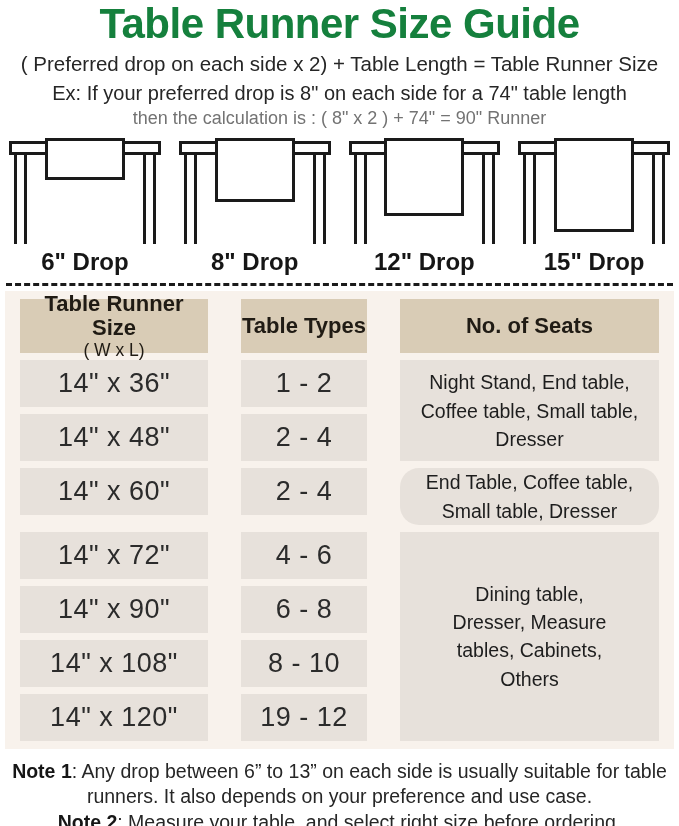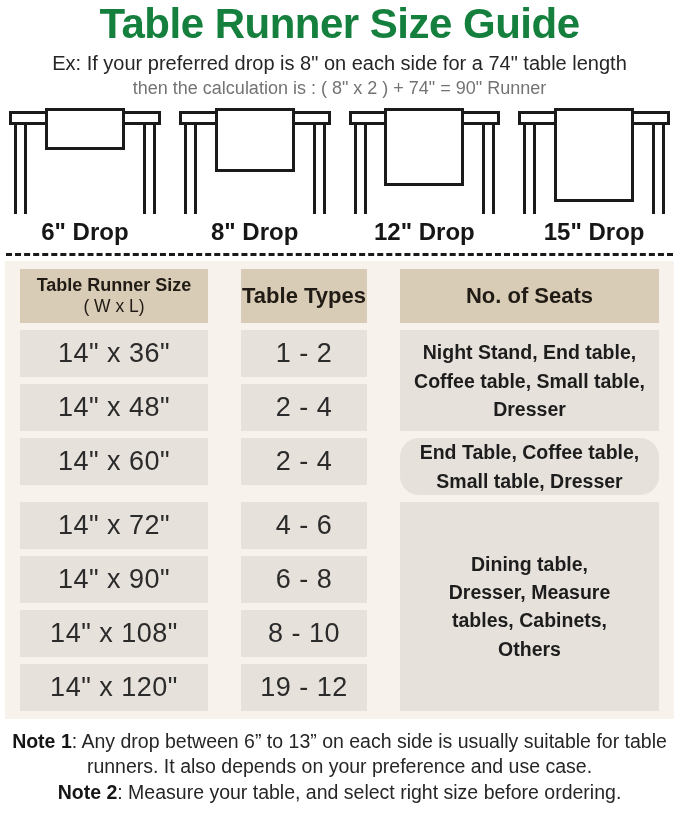--- a/index.html
+++ b/index.html
@@ -72,35 +72,35 @@
     row-gap: 7px;
   }
   .hcell {
     background: #d9ccb6;
     height: 54px;
     display: flex; flex-direction: column;
     align-items: center; justify-content: center;
     text-align: center;
     color: #201b14;
   }
-  .hcell .h-main { font-size: 18px; font-weight: 700; line-height: 1.1; }
+  .hcell .h-main { font-size: 22px; font-weight: 700; line-height: 1.1; }
   .hcell .h-sub  { font-size: 17.5px; font-weight: 400; line-height: 1.15; }
   .hcell.single { font-size: 22px; font-weight: 700; }
   .dcell {
     background: #e7e1db;
     height: 47px;
     display: flex; align-items: center; justify-content: center;
     font-size: 27px; font-weight: 400; color: #2b2b2b;
     letter-spacing: 0.5px;
   }
   .tcell {
     background: #e7e1db;
     display: flex; align-items: center; justify-content: center;
     text-align: center;
-    font-size: 19.5px; font-weight: 700; color: #1d1d1d;
+    font-size: 19.5px; font-weight: 400; color: #1d1d1d;
     line-height: 1.45;
   }
   .tcell.g1 { grid-row: 2 / 4; grid-column: 3; padding: 0 8px; }
   .tcell.g2 { grid-row: 4;     grid-column: 3; padding: 0 4px; border-radius: 19px; }
   .tcell.g3 { grid-row: 5 / 9; grid-column: 3; padding: 0 38px; }
 
   
   .notes {
     margin: 10px 10px 0 10px;
     text-align: center;
@@ -108,20 +108,21 @@
     line-height: 1.3;
     color: #262626;
   }
   .notes b { font-weight: 700; color: #161616; }
 </style>
 </head>
 <body>
 
 <div class="header">
   <div class="title">Table Runner Size Guide</div>
+  <div class="formula">( Preferred drop on each side x 2) + Table Length = Table Runner Size</div>
   <div class="ex-line1">Ex: If your preferred drop is 8" on each side for a 74" table length</div>
   <div class="ex-line2">then the calculation is : ( 8" x 2 ) + 74" = 90" Runner</div>
 </div>
 
 <div class="figures">
   <div class="fig-cell">
     <div class="fig">
       <div class="tabletop"></div>
       <div class="leg left"></div>
       <div class="leg right"></div>

